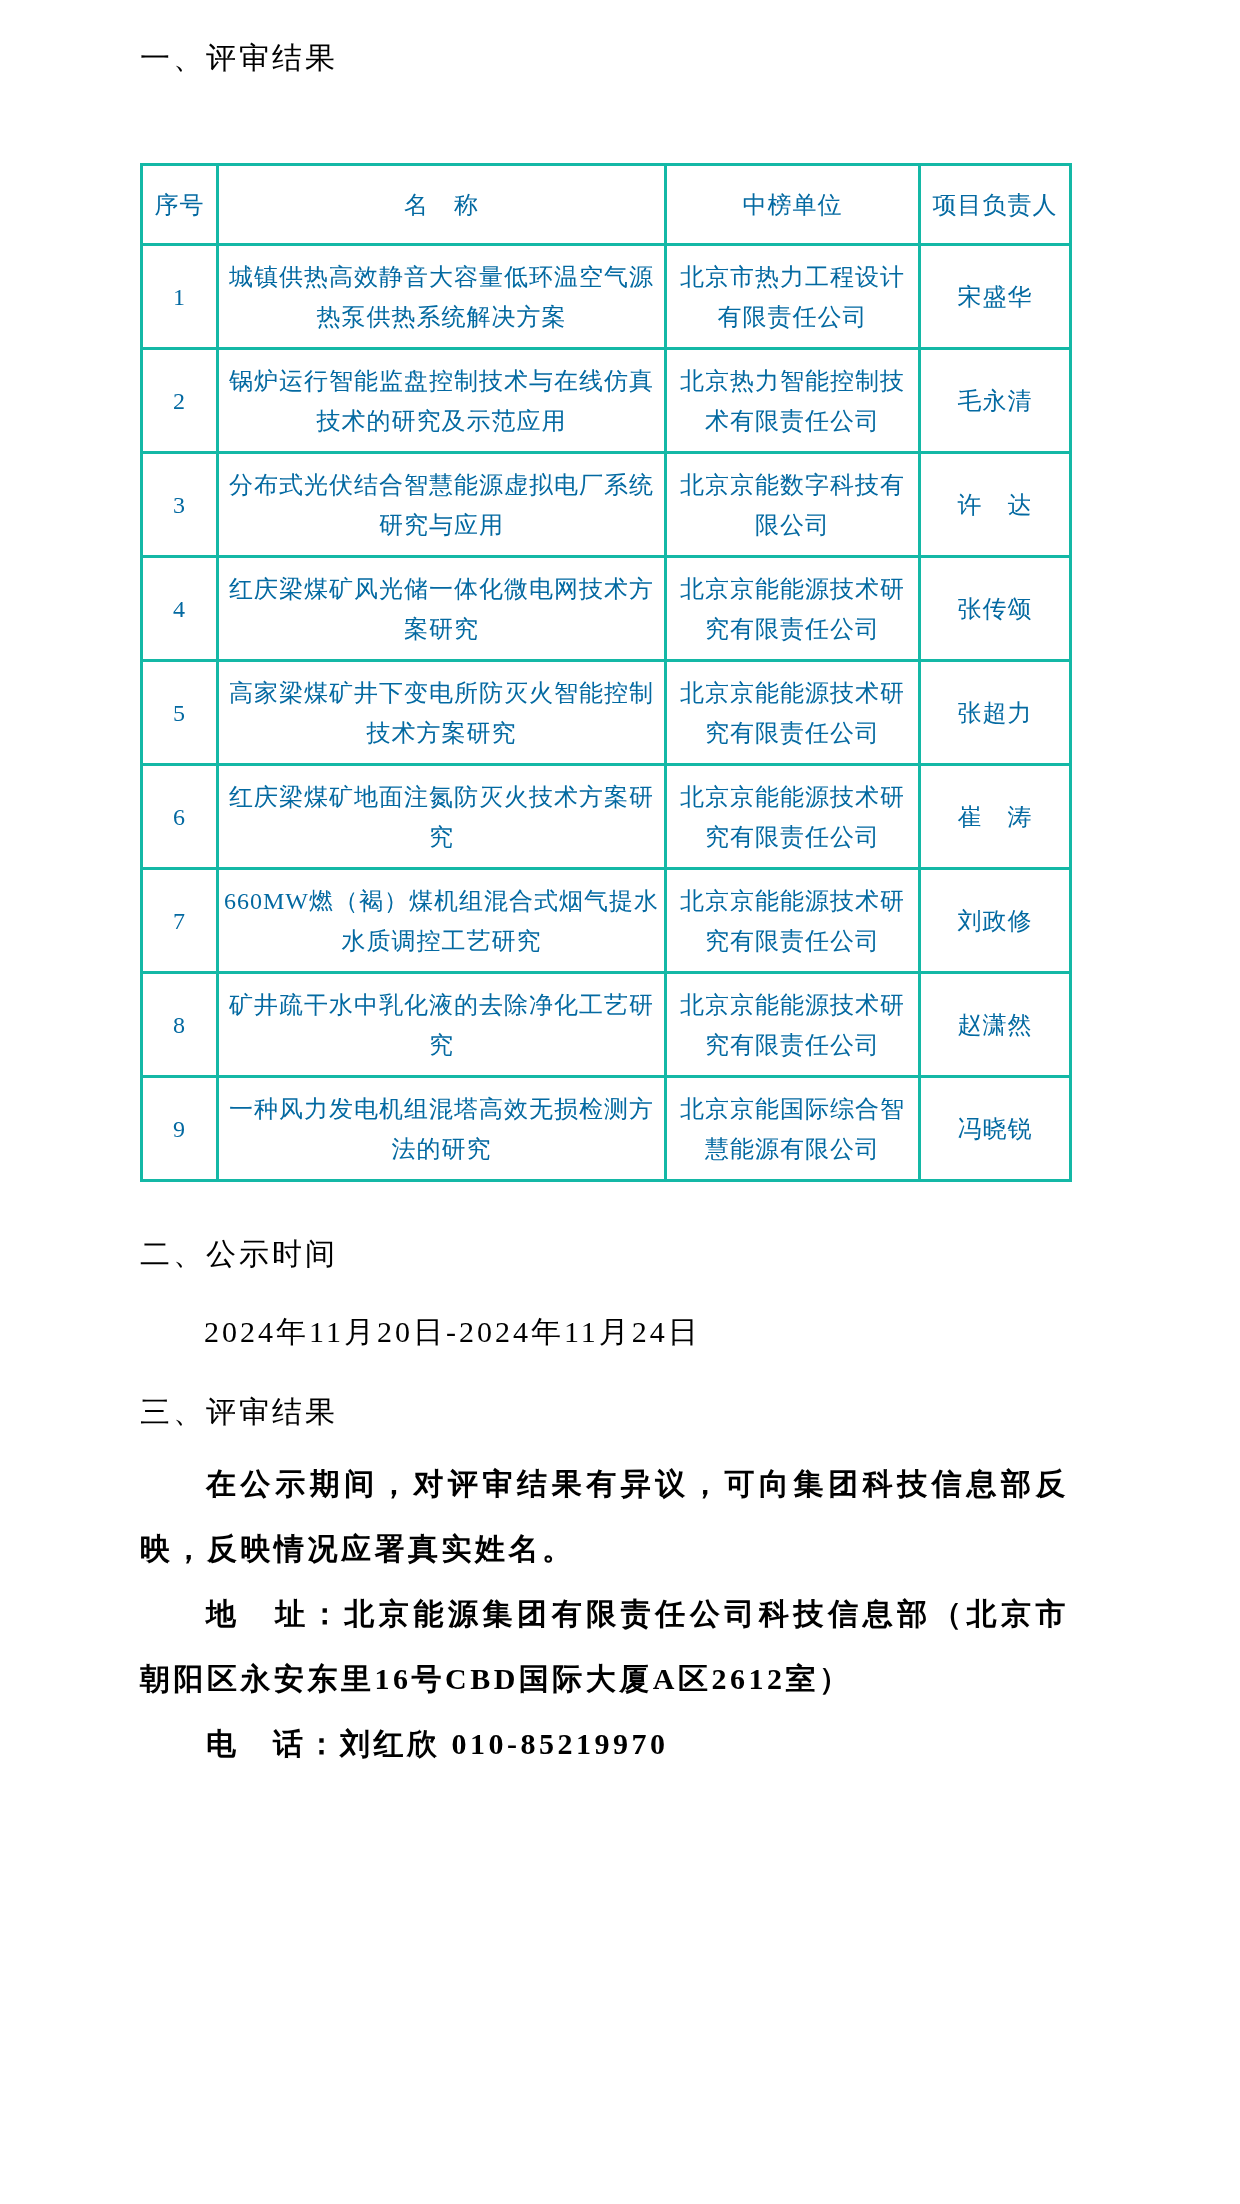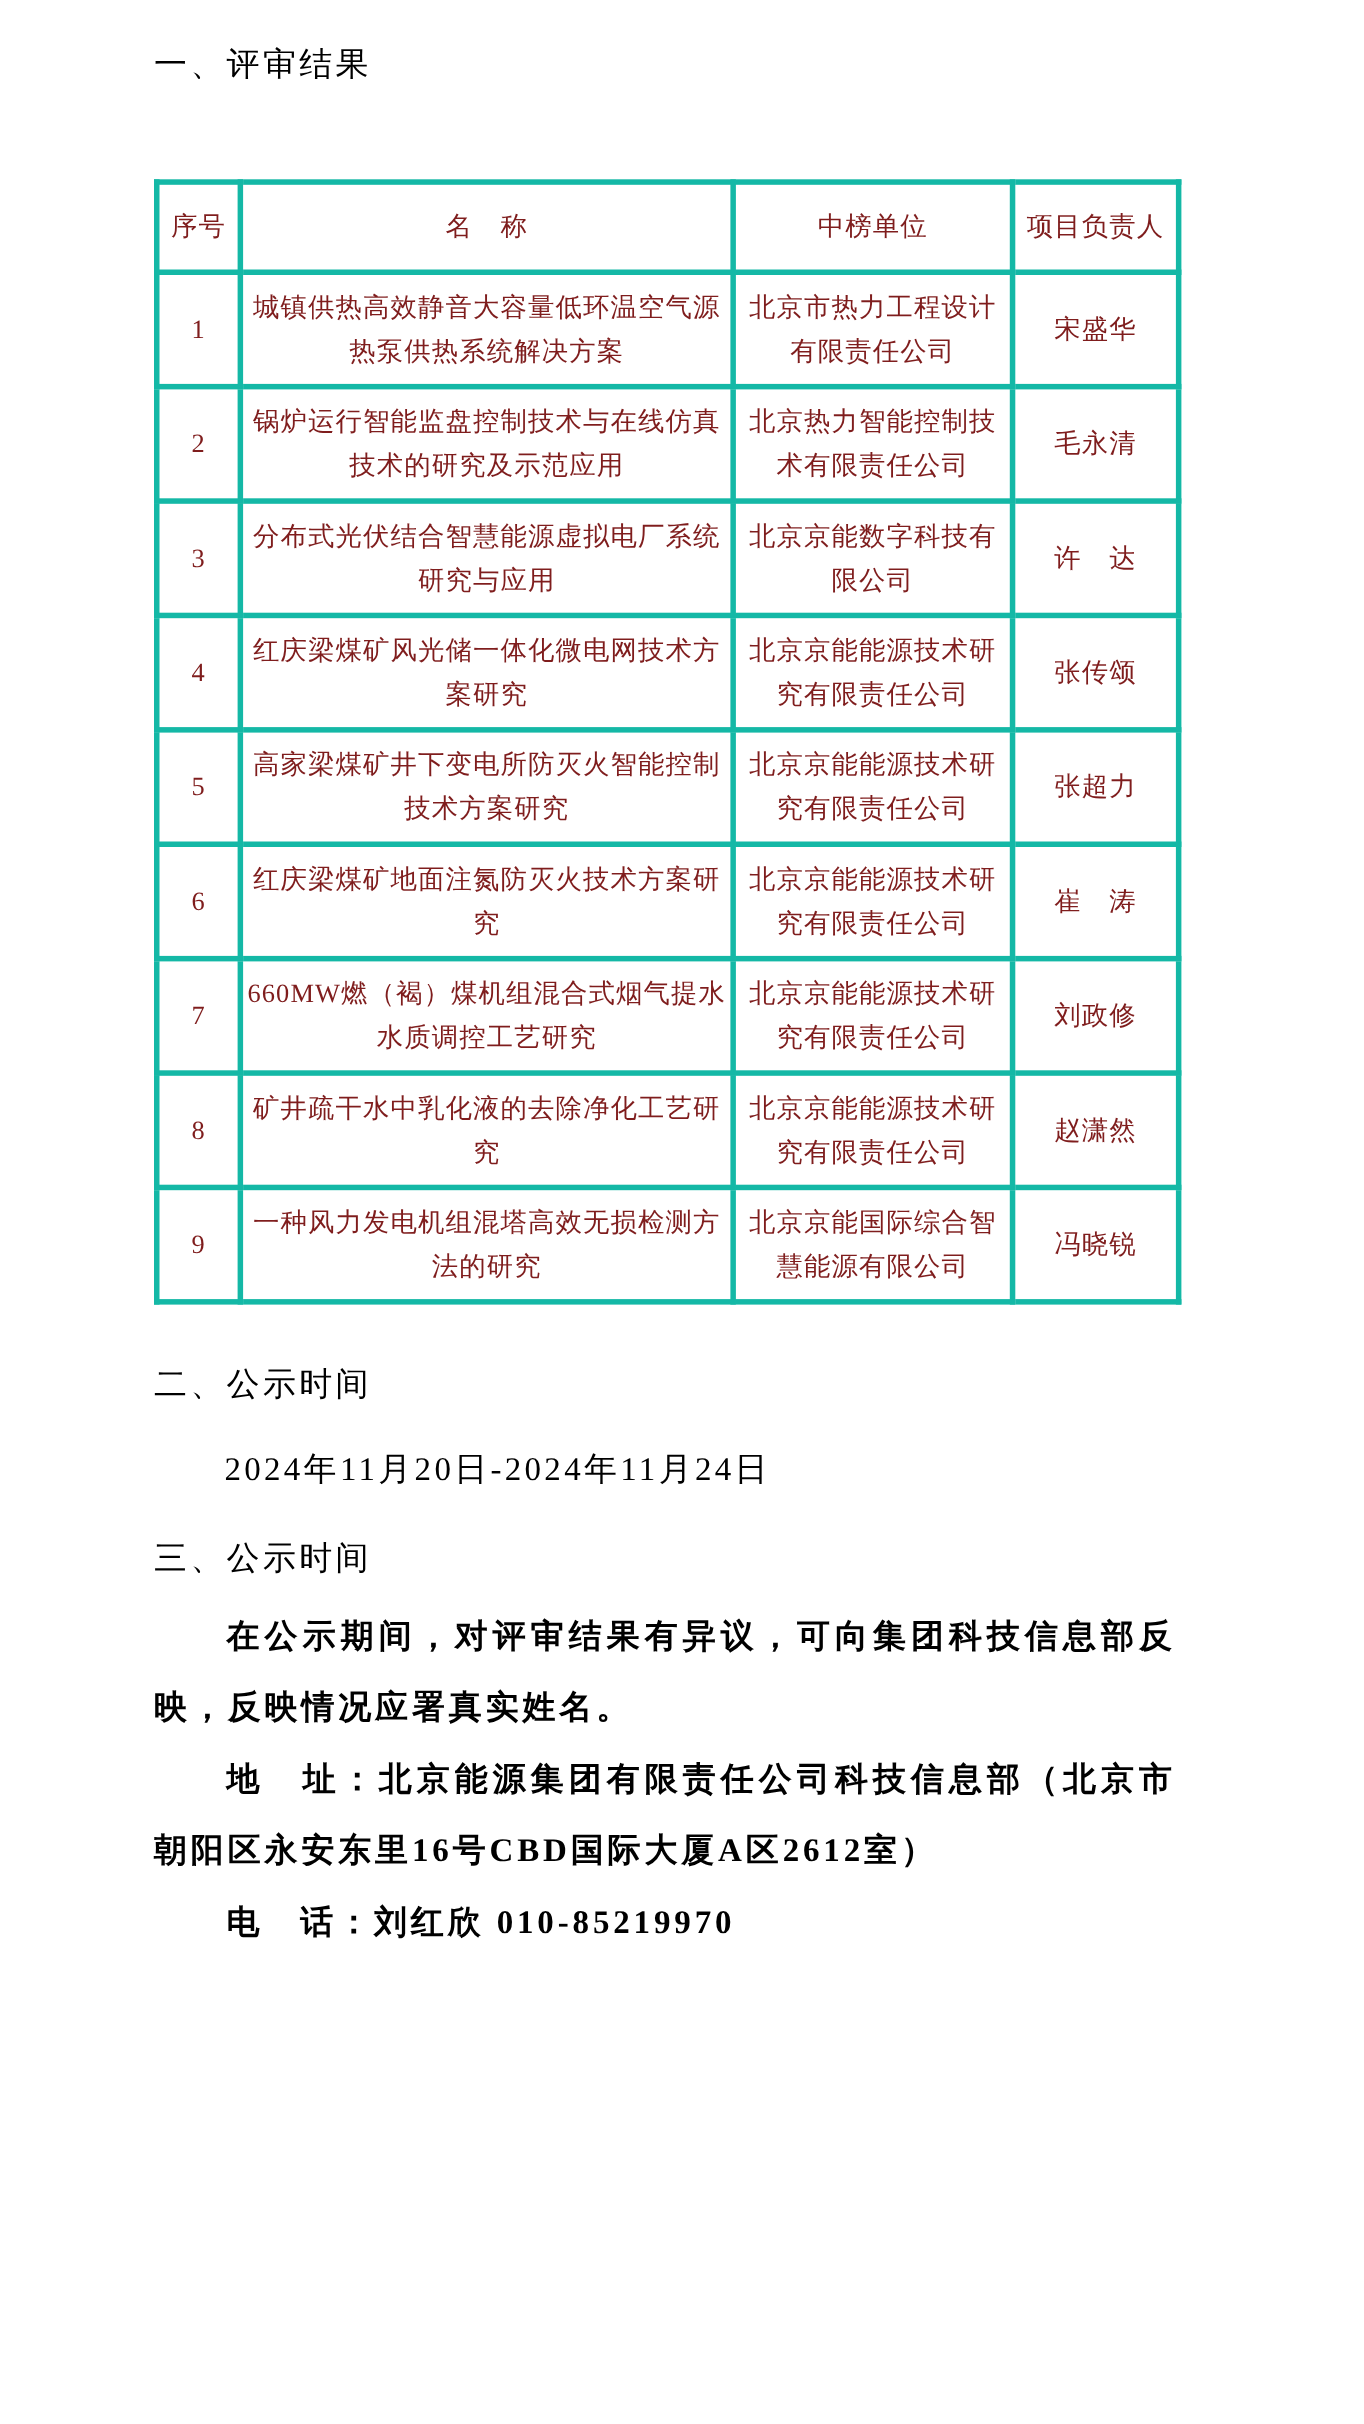--- a/index.html
+++ b/index.html
@@ -25,23 +25,23 @@
 
   table.results{
     margin-top:84px;border-collapse:collapse;table-layout:fixed;
     width:929px;
   }
   table.results col.w-seq{width:76px;}
   table.results col.w-name{width:448px;}
   table.results col.w-unit{width:254px;}
   table.results col.w-leader{width:151px;}
   table.results th, table.results td{
-    border:5px solid #14b8a6;
+    border:3px solid #14b8a6;
     font-weight:normal;font-size:24px;letter-spacing:1px;
-    color:#7f1d1d;vertical-align:middle;line-height:40px;
+    color:#0369a1;vertical-align:middle;line-height:40px;
     overflow:hidden;
   }
   table.results thead th{height:75px;text-align:center;}
   table.results tbody tr{height:104px;}
   td.c-seq{text-align:center;}
   td.c-name{text-align:center;padding:0 0;}
   td.c-unit{text-align:center;padding:0 12px;font-family:Liberation Serif, serif;}
   td.c-leader{text-align:center;}
 
   .body-line{
@@ -140,21 +140,21 @@
             <td class="c-name">一种风力发电机组混塔高效无损检测方法的研究</td>
             <td class="c-unit">北京京能国际综合智慧能源有限公司</td>
             <td class="c-leader">冯晓锐</td>
           </tr>
         </tbody>
     </table>
 
     <h2 class="sec-heading h2">二、公示时间</h2>
     <p class="body-line indent date-line">2024年11月20日-2024年11月24日</p>
 
-    <h2 class="sec-heading h3">三、公示时间</h2>
+    <h2 class="sec-heading h3">三、评审结果</h2>
     <div class="para-block">
       <p class="para">在公示期间，对评审结果有异议，可向集团科技信息部反映，反映情况应署真实姓名。</p>
       <p class="para">地　址：北京能源集团有限责任公司科技信息部（北京市朝阳区永安东里16号CBD国际大厦A区2612室）</p>
       <p class="para">电　话：刘红欣 010-85219970</p>
     </div>
 
 
   </div>
 </div>
 

